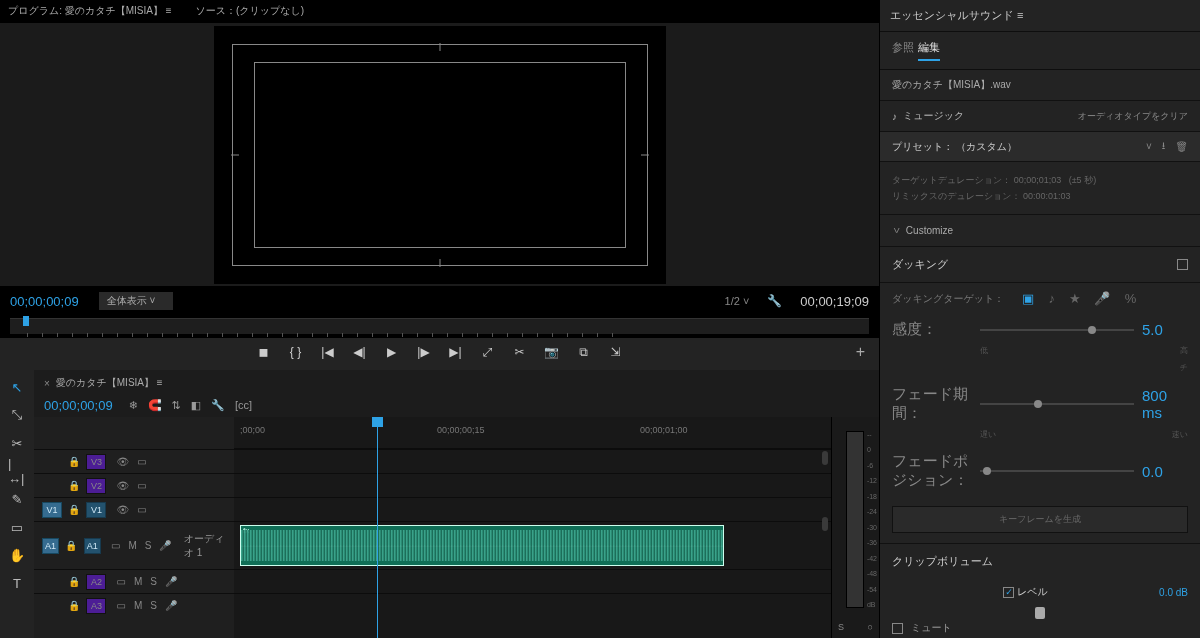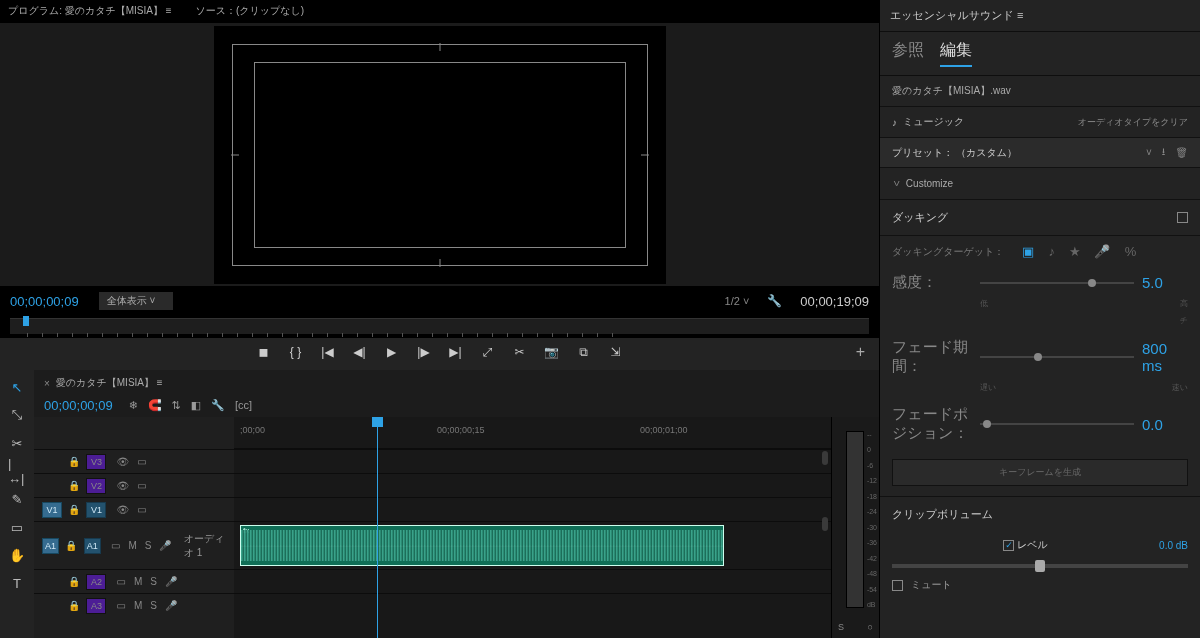--- a/index.html
+++ b/index.html
@@ -77,21 +77,21 @@
 .clip .fx { position:absolute; left:2px; top:0; font-size:8px; color:#cfe; }
 .gain-line{position:absolute; left:0; right:0; top:50%; height:1px; background:rgba(255,255,255,.35);}
 
 .meter-strip { width: 48px; background: #1a1a1a; border-left: 1px solid #000; position: relative; font-size: 7px; color: #666; padding-top: 14px; }
 .meter-strip .bar { position: absolute; left: 14px; top: 14px; bottom: 30px; width: 18px; background: linear-gradient(#333,#333); border: 1px solid #000; }
 .meter-strip .ticks { position: absolute; right: 2px; top: 14px; bottom: 30px; display: flex; flex-direction: column; justify-content: space-between; }
 .meter-strip .ss { position:absolute; bottom: 6px; left: 6px; right: 6px; display:flex; justify-content: space-between; color:#888; font-size:9px;}
 
 
 .r-header { padding: 8px 10px; font-size: 11px; border-bottom: 1px solid #0e0e0e; }
-.r-tabs { display: flex; gap: 16px; padding: 8px 12px; border-bottom: 1px solid #0e0e0e; font-size: 16px; }
+.r-tabs { display: flex; gap: 4px; padding: 8px 12px; border-bottom: 1px solid #0e0e0e; font-size: 11px; }
 .r-tabs span { color: #888; padding-bottom: 4px; }
 .r-tabs span.active { color: #ddd; border-bottom: 2px solid #2ea2e6; }
 .r-file { padding: 8px 12px; font-size: 10px; color: #aaa; border-bottom: 1px solid #111; }
 .r-row { display: flex; align-items: center; padding: 8px 12px; border-bottom: 1px solid #111; font-size: 10px; color: #bbb; }
 .r-row .note { margin-right: 6px; }
 .r-row .clear { margin-left: auto; color: #888; font-size: 9px; }
 .preset { display: flex; align-items: center; padding: 6px 12px; background: #2b2b2b; border-bottom: 1px solid #111; font-size: 10px; }
 .preset .dd { margin-left: auto; color: #888; }
 .preset .dl { margin-left: 10px; color: #888; }
 .dim-rows { padding: 10px 12px; font-size: 9px; color: #666; line-height: 1.8; border-bottom: 1px solid #111; }
@@ -321,20 +321,24 @@
       <span class="note">♪</span>
       <span>ミュージック</span>
       <span class="clear">オーディオタイプをクリア</span>
     </div>
     <div class="preset">
       <span>プリセット：</span>&nbsp;<span>（カスタム）</span>
       <span class="dd">˅</span>
       <span class="dl">⭳</span>
       <span class="dl">🗑</span>
     </div>
+    <div class="dim-rows">
+      <div><span>ターゲットデュレーション：</span> <span>00;00;01;03</span>&nbsp;&nbsp;&nbsp;<span>(±5 秒)</span></div>
+      <div><span>リミックスのデュレーション：</span> <span>00:00:01:03</span></div>
+    </div>
     <div class="customize"><span>Customize</span></div>
     <div class="section-hd">
       <span>ダッキング</span>
       <span class="chk"></span>
     </div>
     <div class="duck-icons">
       <span class="lbl">ダッキングターゲット：</span>
       <span class="i active">▣</span>
       <span class="i">♪</span>
       <span class="i">★</span>

